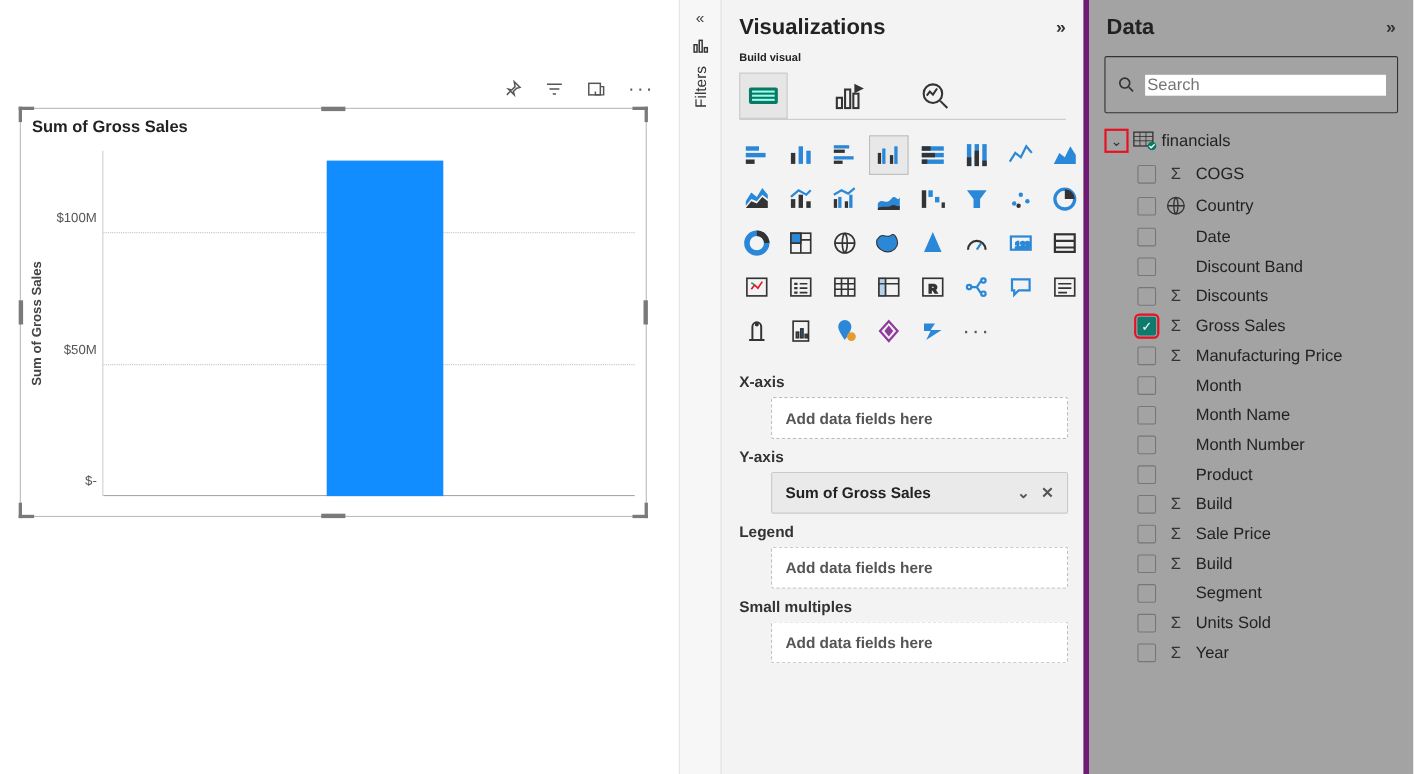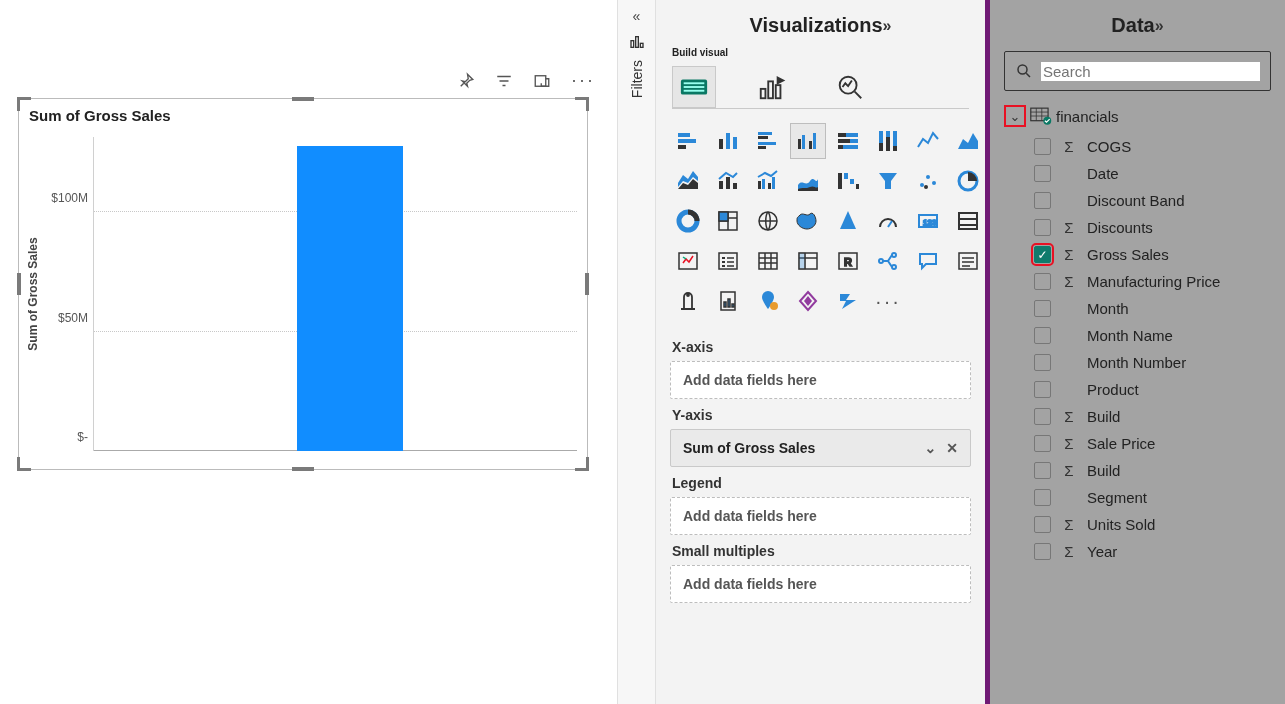--- a/index.html
+++ b/index.html
@@ -129,21 +129,21 @@
     width: 330px;
     border-left: 1px solid #e0e0e0;
     background: #f3f3f3;
     display: flex;
     flex-direction: column;
     overflow: hidden;
   }
   .pane-header {
     display: flex;
     align-items: center;
-    justify-content: center;
+    justify-content: space-between;
     padding: 14px 16px 8px;
     font-size: 20px;
     font-weight: 600;
   }
   .pane-header .chev { font-size: 16px; cursor:pointer; color:#333; }
   .pane-sub {
     padding: 2px 16px 6px;
     font-size: 10px;
     font-weight: 600;
   }
@@ -183,20 +183,21 @@
 
   .wells { padding: 4px 14px 16px; font-weight: bold; }
   .well-label { font-size: 14px; padding: 8px 2px 6px; color:#333;}
   .well {
     background: #fff;
     border: 1px dashed #bdbdbd;
     border-radius: 2px;
     padding: 10px 12px;
     font-size: 14px;
     color: #555;
+    margin-left: 31px;
   }
   .well.filled {
     background: #eaeaea;
     border-style: solid;
     border-color: #c9c9c9;
     color: #222;
     display:flex; align-items:center; justify-content:space-between;
   }
   .well.filled .actions { display:flex; gap:10px; color:#555;}
   .well.filled .actions span{ cursor:pointer; }
@@ -206,21 +207,21 @@
     width: 300px;
     border-left: 5px solid #701a75;
     background: #a3a3a3;
     display:flex; flex-direction:column;
   }
   .search {
     margin: 6px 14px 10px;
     border: 1px solid #333;
     border-radius: 2px;
     display:flex; align-items:center;
-    height:40px;
+    height:52px;
     padding: 0 10px;
     gap:8px;
   }
   .search input {
     border:none; outline:none; flex:1; font-size:15px;
   }
   .table-row {
     display:flex; align-items:center;
     padding: 4px 14px 6px;
     gap: 4px;
@@ -659,20 +660,30 @@
     <span>financials</span>
   </div>
   <div class="field-list" id="field-list">
       <div class="field">
         <span class="cb"></span>
         <span class="icon-slot sigma"></span>
         <span>COGS</span>
       </div>
       <div class="field">
         <span class="cb"></span>
+        <span class="icon-slot">
+          <svg viewBox="0 0 24 24" fill="none" stroke="#333" stroke-width="1.5">
+            <circle cx="12" cy="12" r="9"></circle>
+            <path d="M3 12h18M12 3c3 3 3 15 0 18M12 3c-3 3-3 15 0 18"></path>
+          </svg>
+        </span>
+        <span>Country</span>
+      </div>
+      <div class="field">
+        <span class="cb"></span>
         <span class="icon-slot"></span>
         <span>Date</span>
       </div>
       <div class="field">
         <span class="cb"></span>
         <span class="icon-slot"></span>
         <span>Discount Band</span>
       </div>
       <div class="field">
         <span class="cb"></span>

